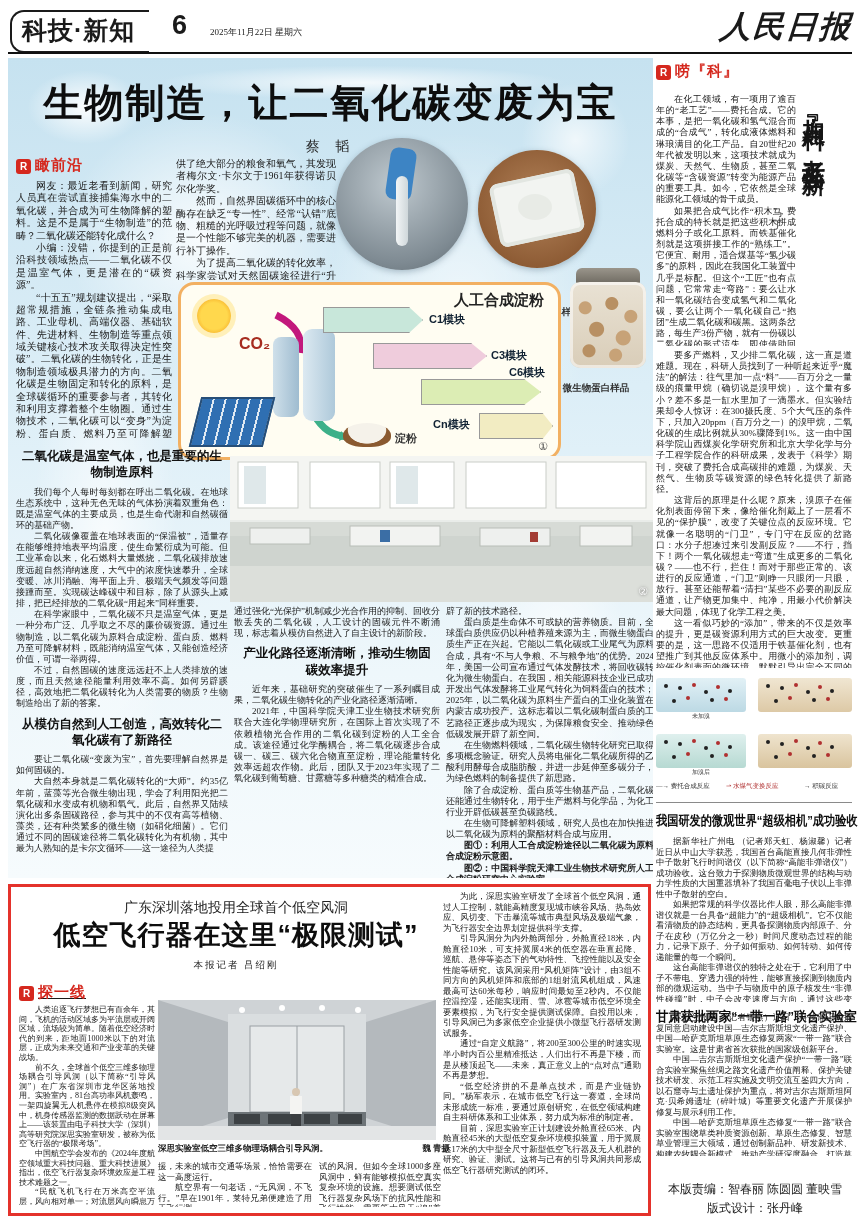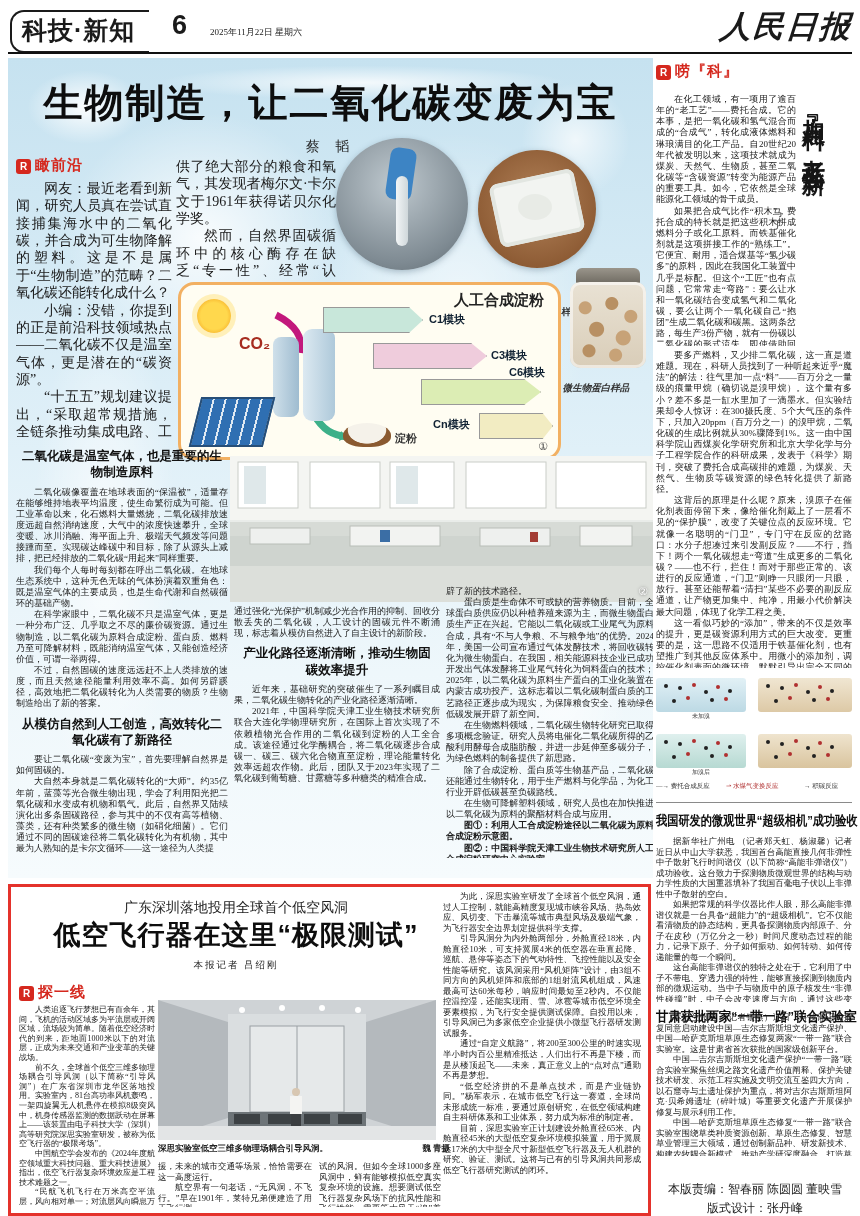--- a/index.html
+++ b/index.html
@@ -27,21 +27,21 @@
       radial-gradient(closest-side at 85% 75%, rgba(255,255,255,.8), rgba(255,255,255,0) 75%),
       linear-gradient(180deg,#c6e2f0 0%,#dceef7 40%,#eef7fb 75%,#f6fbfd 100%);}
   .main-headline{position:absolute;left:0;top:18px;width:645px;text-align:center;
       font-family:"Liberation Sans",sans-serif;font-weight:bold;font-size:39px;letter-spacing:2px;color:#0d0d0d;}
   .main-byline{position:absolute;left:0;top:80px;width:645px;text-align:center;font-size:14px;letter-spacing:6px;color:#222;}
   .badge{display:inline-flex;align-items:center;justify-content:center;width:15px;height:15px;
       background:#d5281e;color:#fff;border-radius:3px;font:bold 10px "Liberation Sans",sans-serif;margin-right:4px;}
   .coltag{font-family:"Liberation Sans",sans-serif;font-weight:bold;font-size:15px;color:#d5281e;letter-spacing:1px;}
   .col{position:absolute;overflow:hidden;text-align:justify;line-height:1.24;}
   .col p{margin:0;text-indent:2em;}
-  .f88{font-size:14px;} .f85{font-size:8.5px;} .f9{font-size:9px;} .f8{font-size:8px;line-height:1.2;}
+  .f88{font-size:10px;} .f85{font-size:8.5px;} .f9{font-size:9px;} .f8{font-size:8px;line-height:1.2;}
   .subhead{font-family:"Liberation Sans",sans-serif;font-weight:bold;font-size:12.5px;line-height:1.3;
       text-align:center;text-indent:0 !important;margin:6px 4px 6px 4px !important;color:#111;}
   .bold-cap{font-weight:bold;font-family:"Liberation Sans",sans-serif;}
   
   .circ{position:absolute;border-radius:50%;overflow:hidden;box-shadow:0 2px 6px rgba(60,90,110,.35);}
   .cap{position:absolute;font-size:9.5px;font-weight:bold;color:#333;text-align:center;font-family:"Liberation Sans",sans-serif;}
   
   .diagram{position:absolute;left:170px;top:224px;width:377px;height:172px;background:#fffdf2;
       border:3px solid #f2b062;border-radius:16px;overflow:hidden;}
   .module{position:absolute;height:24px;clip-path:polygon(0 0,86% 0,100% 50%,86% 100%,0 100%);
@@ -115,21 +115,21 @@
       <div style="position:absolute;left:4px;top:14px;width:76px;height:86px;border-radius:10px;background:
         radial-gradient(circle at 20% 30%,#c7a277 6px,transparent 7px),
         radial-gradient(circle at 55% 25%,#b89063 6px,transparent 7px),
         radial-gradient(circle at 80% 40%,#c7a277 6px,transparent 7px),
         radial-gradient(circle at 35% 55%,#b89063 7px,transparent 8px),
         radial-gradient(circle at 70% 65%,#c7a277 7px,transparent 8px),
         radial-gradient(circle at 25% 80%,#b89063 6px,transparent 7px),
         radial-gradient(circle at 60% 85%,#c7a277 6px,transparent 7px),
         linear-gradient(180deg,#e9e2d4,#d9cdb8);box-shadow:inset 0 0 0 3px rgba(255,255,255,.55);"></div>
     </div>
-    <div class="cap" style="left:530px;top:324px;width:116px;font-style:italic;">微生物蛋白样品</div>
+    <div class="cap" style="left:530px;top:324px;width:116px;">微生物蛋白样品</div>
 
     <div class="diagram">
       <div style="position:absolute;right:14px;top:6px;font:bold 15px 'Liberation Sans',sans-serif;color:#222;">人工合成淀粉</div>
       <div style="position:absolute;left:16px;top:14px;width:34px;height:34px;border-radius:50%;background:radial-gradient(circle,#ffd84d 55%,#f7b32b 80%);box-shadow:0 0 0 5px rgba(255,215,80,.35);"></div>
       <div style="position:absolute;left:58px;top:16px;font:bold 16px 'Liberation Sans',sans-serif;color:#a62c1f;margin-top:34px;">CO₂</div>
       <svg width="377" height="172" style="position:absolute;left:0;top:0;">
         <path d="M95 30 C 115 40, 122 52, 120 68" stroke="#c2187c" stroke-width="7" fill="none"></path>
         <path d="M120 68 l-8 -6 l14 -3 z" fill="#c2187c"></path>
         <path d="M132 128 C 142 146, 152 150, 166 152" stroke="#3db089" stroke-width="7" fill="none"></path>
         <path d="M166 152 l-8 4 l2 -10 z" fill="#3db089"></path>
@@ -172,37 +172,37 @@
         <rect x="250" y="72" width="70" height="18" fill="#eef0ee" stroke="#b9beb8"></rect>
         <rect x="300" y="76" width="8" height="10" fill="#a33c34"></rect>
         <rect x="350" y="70" width="52" height="20" fill="#f2f3f1" stroke="#b9beb8"></rect>
         <rect x="0" y="110" width="424" height="36" fill="#dcdfda"></rect>
       </svg>
       <div style="position:absolute;right:6px;bottom:4px;font-size:11px;color:#fff;text-shadow:0 0 3px #555;">②</div>
     </div>
 
     <div class="col f9" style="left:8px;top:384px;width:212px;height:436px;">
       <p class="subhead">二氧化碳是温室气体，也是重要的生物制造原料</p>
+      <p>我们每个人每时每刻都在呼出二氧化碳。在地球生态系统中，这种无色无味的气体扮演着双重角色：既是温室气体的主要成员，也是生命代谢和自然碳循环的基础产物。</p>
       <p>二氧化碳像覆盖在地球表面的“保温被”，适量存在能够维持地表平均温度，使生命繁衍成为可能。但工业革命以来，化石燃料大量燃烧，二氧化碳排放速度远超自然消纳速度，大气中的浓度快速攀升，全球变暖、冰川消融、海平面上升、极端天气频发等问题接踵而至。实现碳达峰碳中和目标，除了从源头上减排，把已经排放的二氧化碳“用起来”同样重要。</p>
-      <p>我们每个人每时每刻都在呼出二氧化碳。在地球生态系统中，这种无色无味的气体扮演着双重角色：既是温室气体的主要成员，也是生命代谢和自然碳循环的基础产物。</p>
       <p>在科学家眼中，二氧化碳不只是温室气体，更是一种分布广泛、几乎取之不尽的廉价碳资源。通过生物制造，以二氧化碳为原料合成淀粉、蛋白质、燃料乃至可降解材料，既能消纳温室气体，又能创造经济价值，可谓一举两得。</p>
       <p>不过，自然固碳的速度远远赶不上人类排放的速度，而且天然途径能量利用效率不高。如何另辟蹊径，高效地把二氧化碳转化为人类需要的物质？生物制造给出了新的答案。</p>
       <p class="subhead">从模仿自然到人工创造，高效转化二氧化碳有了新路径</p>
       <p>要让二氧化碳“变废为宝”，首先要理解自然界是如何固碳的。</p>
       <p>大自然本身就是二氧化碳转化的“大师”。约35亿年前，蓝藻等光合微生物出现，学会了利用阳光把二氧化碳和水变成有机物和氧气。此后，自然界又陆续演化出多条固碳路径，参与其中的不仅有高等植物、藻类，还有种类繁多的微生物（如硝化细菌）。它们通过不同的固碳途径将二氧化碳转化为有机物，其中最为人熟知的是卡尔文循环——这一途径为人类提</p>
     </div>
 
     <div class="col f9" style="left:226px;top:548px;width:206px;height:272px;">
       <p style="text-indent:0">通过强化“光保护”机制减少光合作用的抑制、回收分散丢失的二氧化碳，人工设计的固碳元件不断涌现，标志着从模仿自然进入了自主设计的新阶段。</p>
       <p class="subhead">产业化路径逐渐清晰，推动生物固碳效率提升</p>
       <p>近年来，基础研究的突破催生了一系列瞩目成果，二氧化碳生物转化的产业化路径逐渐清晰。</p>
       <p>2021年，中国科学院天津工业生物技术研究所联合大连化学物理研究所，在国际上首次实现了不依赖植物光合作用的二氧化碳到淀粉的人工全合成。该途径通过化学酶耦合，将二氧化碳逐步合成碳一、碳三、碳六化合物直至淀粉，理论能量转化效率远超农作物。此后，团队又于2023年实现了二氧化碳到葡萄糖、甘露糖等多种糖类的精准合成。</p>
     </div>
 
-    <div class="col f9" style="left:438px;top:528px;width:208px;height:272px;">
+    <div class="col f9" style="left:438px;top:548px;width:208px;height:272px;">
       <p style="text-indent:0">辟了新的技术路径。</p>
       <p>蛋白质是生命体不可或缺的营养物质。目前，全球蛋白质供应仍以种植养殖来源为主，而微生物蛋白质生产正在兴起。它能以二氧化碳或工业尾气为原料合成，具有“不与人争粮、不与粮争地”的优势。2024年，美国一公司宣布通过气体发酵技术，将回收碳转化为微生物蛋白。在我国，相关能源科技企业已成功开发出气体发酵将工业尾气转化为饲料蛋白的技术；2025年，以二氧化碳为原料生产蛋白的工业化装置在内蒙古成功投产。这标志着以二氧化碳制蛋白质的工艺路径正逐步成为现实，为保障粮食安全、推动绿色低碳发展开辟了新空间。</p>
       <p>在生物燃料领域，二氧化碳生物转化研究已取得多项概念验证。研究人员将电催化二氧化碳所得的乙酸利用酵母合成脂肪酸，并进一步延伸至多碳分子，为绿色燃料的制备提供了新思路。</p>
       <p>除了合成淀粉、蛋白质等生物基产品，二氧化碳还能通过生物转化，用于生产燃料与化学品，为化工行业开辟低碳甚至负碳路线。</p>
       <p>在生物可降解塑料领域，研究人员也在加快推进以二氧化碳为原料的聚酯材料合成与应用。</p>
       <p class="bold-cap">图①：利用人工合成淀粉途径以二氧化碳为原料合成淀粉示意图。</p>
       <p class="bold-cap">图②：中国科学院天津工业生物技术研究所人工合成淀粉研究中心实验室。</p>
 
     </div>
   </div>
@@ -261,21 +261,21 @@
 
   <div class="credits">
     <div>本版责编：智春丽 陈圆圆 董映雪</div>
     <div>版式设计：张丹峰</div>
   </div>
 
   <div class="redbox">
     <div style="position:absolute;left:20px;top:12px;width:410px;text-align:center;font-size:14px;color:#222;">广东深圳落地投用全球首个低空风洞</div>
     <div style="position:absolute;left:20px;top:30px;width:410px;text-align:center;font-family:'Liberation Sans',sans-serif;font-weight:bold;font-size:27px;letter-spacing:1px;color:#0d0d0d;">低空飞行器在这里“极限测试”</div>
     <div style="position:absolute;left:20px;top:72px;width:410px;text-align:center;font-size:9.5px;letter-spacing:2px;color:#222;">本报记者 吕绍刚</div>
-    <div style="position:absolute;left:8px;top:96px;">
+    <div style="position:absolute;left:8px;top:96px;text-decoration:underline;">
       <span class="badge">R</span><span class="coltag">探一线</span>
     </div>
 
     <div class="col f8" style="left:8px;top:118px;width:136px;height:200px;">
       <p>人类追逐飞行梦想已有百余年，其间，飞机的活动区域多为平流层或开阔区域，流场较为简单。随着低空经济时代的到来，距地面1000米以下的对流层，正成为未来交通和产业变革的关键战场。</p>
       <p>前不久，全球首个低空三维多物理场耦合引导风洞（以下简称“引导风洞”）在广东省深圳市龙华区落地投用。实验室内，81台高功率风机轰鸣，一架四旋翼无人机悬停在模拟8级突风中，机身传感器监测的数据跃动在屏幕上——该装置由电子科技大学（深圳）高等研究院深思实验室研发，被称为低空飞行器的“极限考场”。</p>
       <p>中国航空学会发布的《2024年度航空领域重大科技问题、重大科技进展》指出，低空飞行器复杂环境效应是工程技术难题之一。</p>
       <p>“民航飞机飞行在万米高空平流层，风向相对单一；对流层风向瞬息万变，恶劣天气频发，是1000米以下低空飞行的重大挑战。”深思实验室主任杨军介绍，物流配送、应急救</p>
     </div>
 

